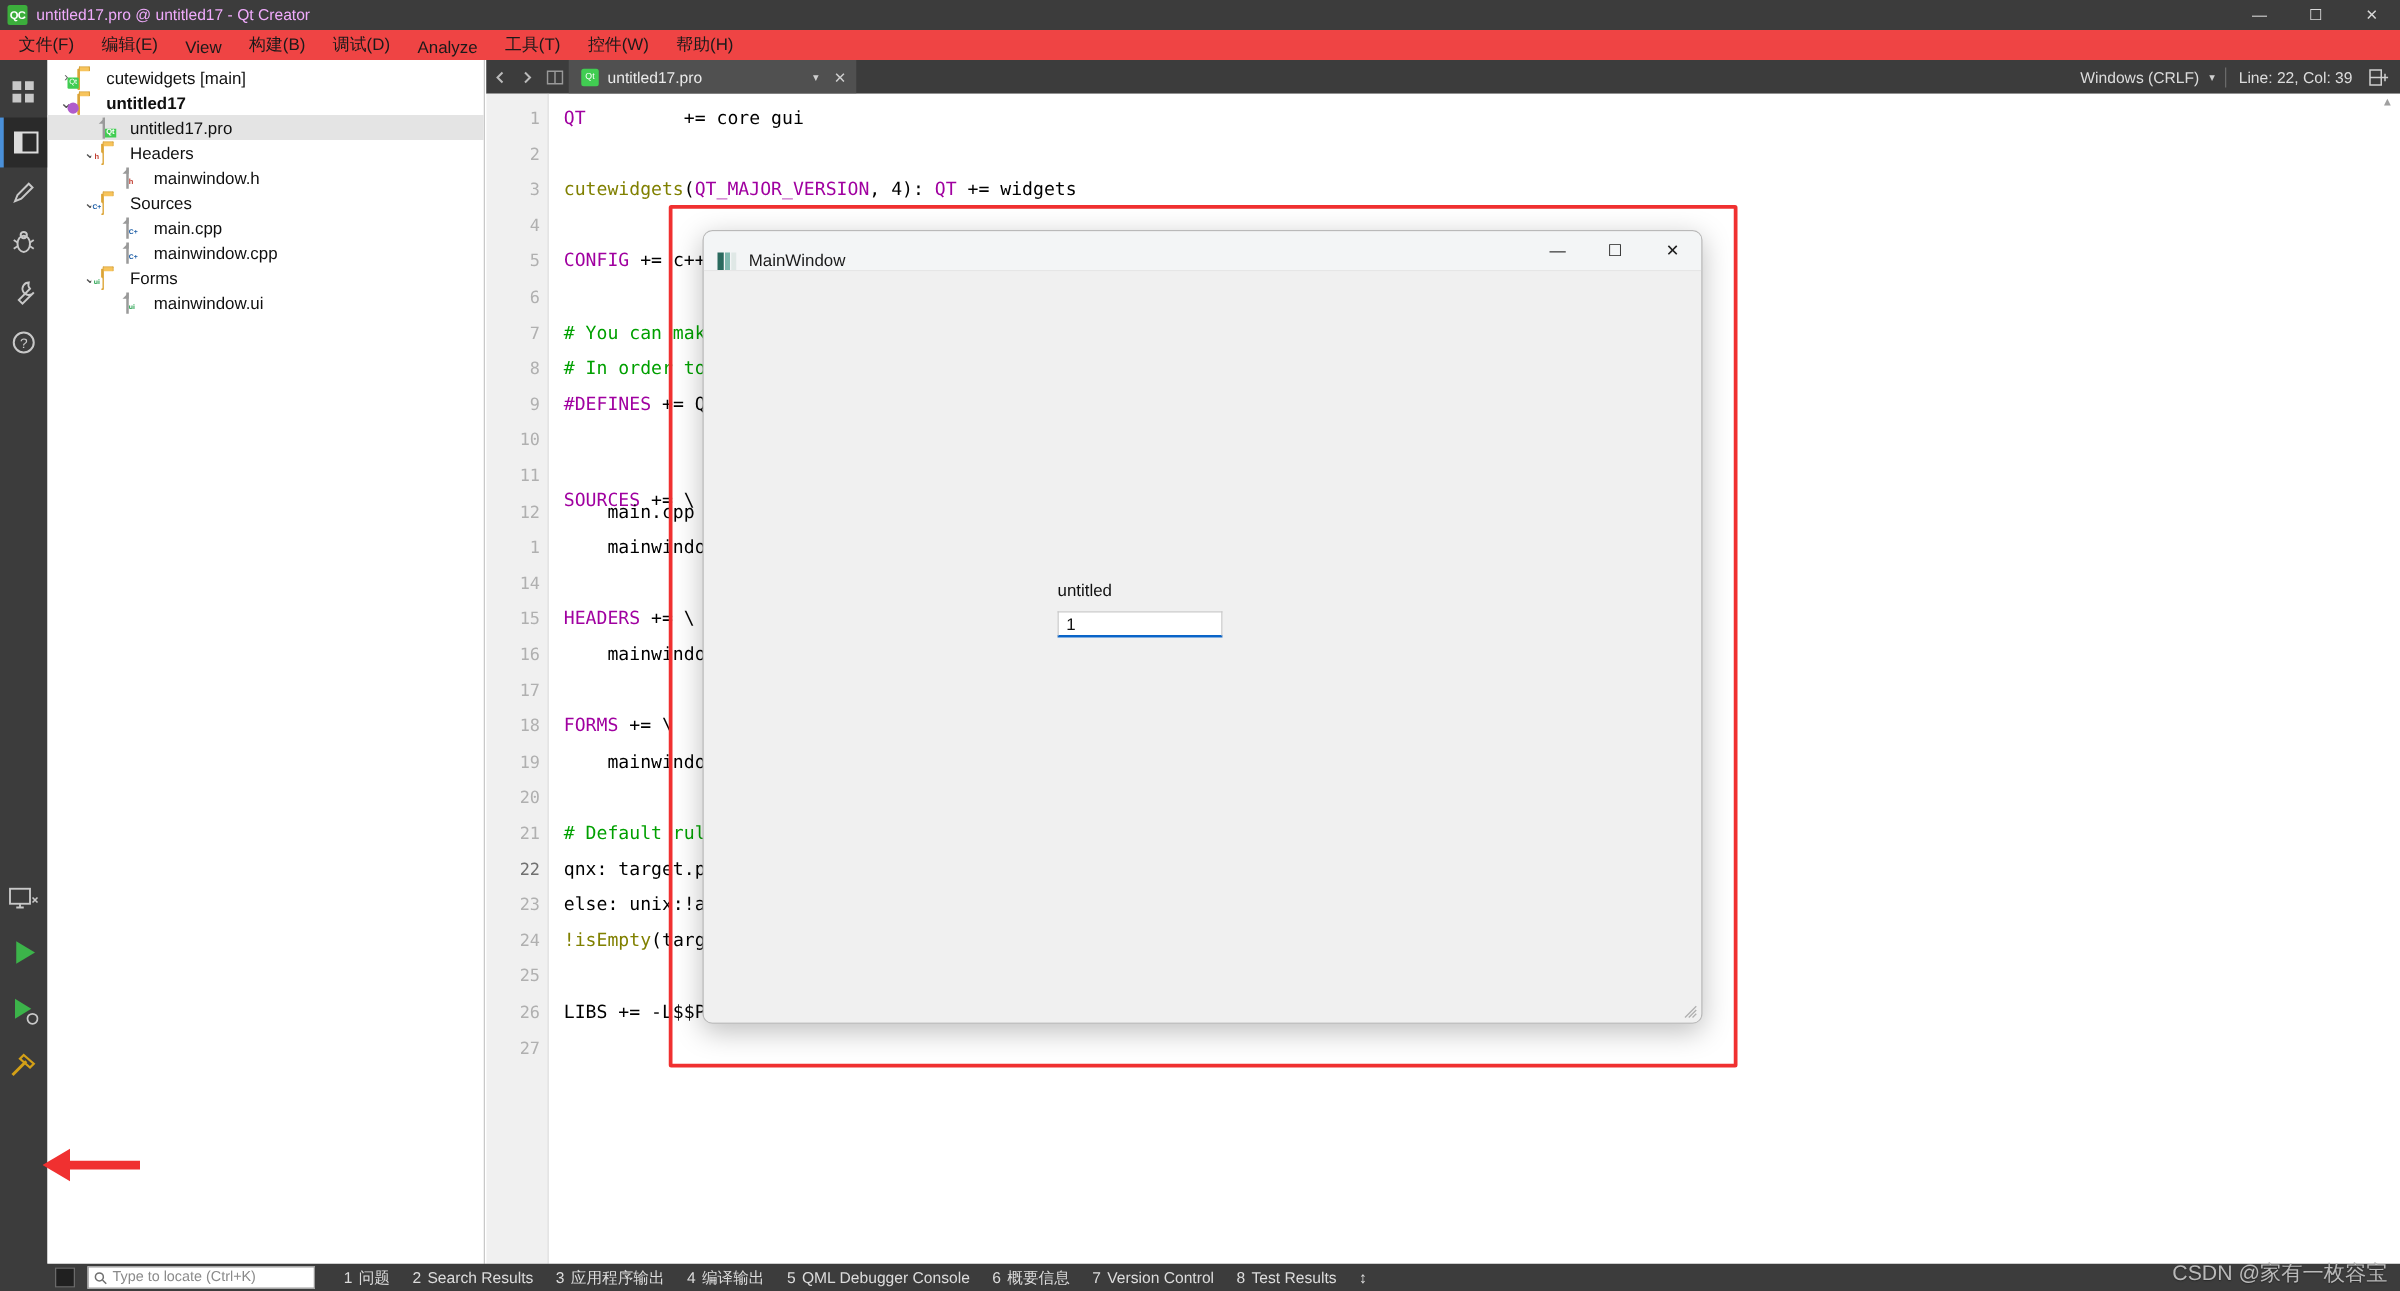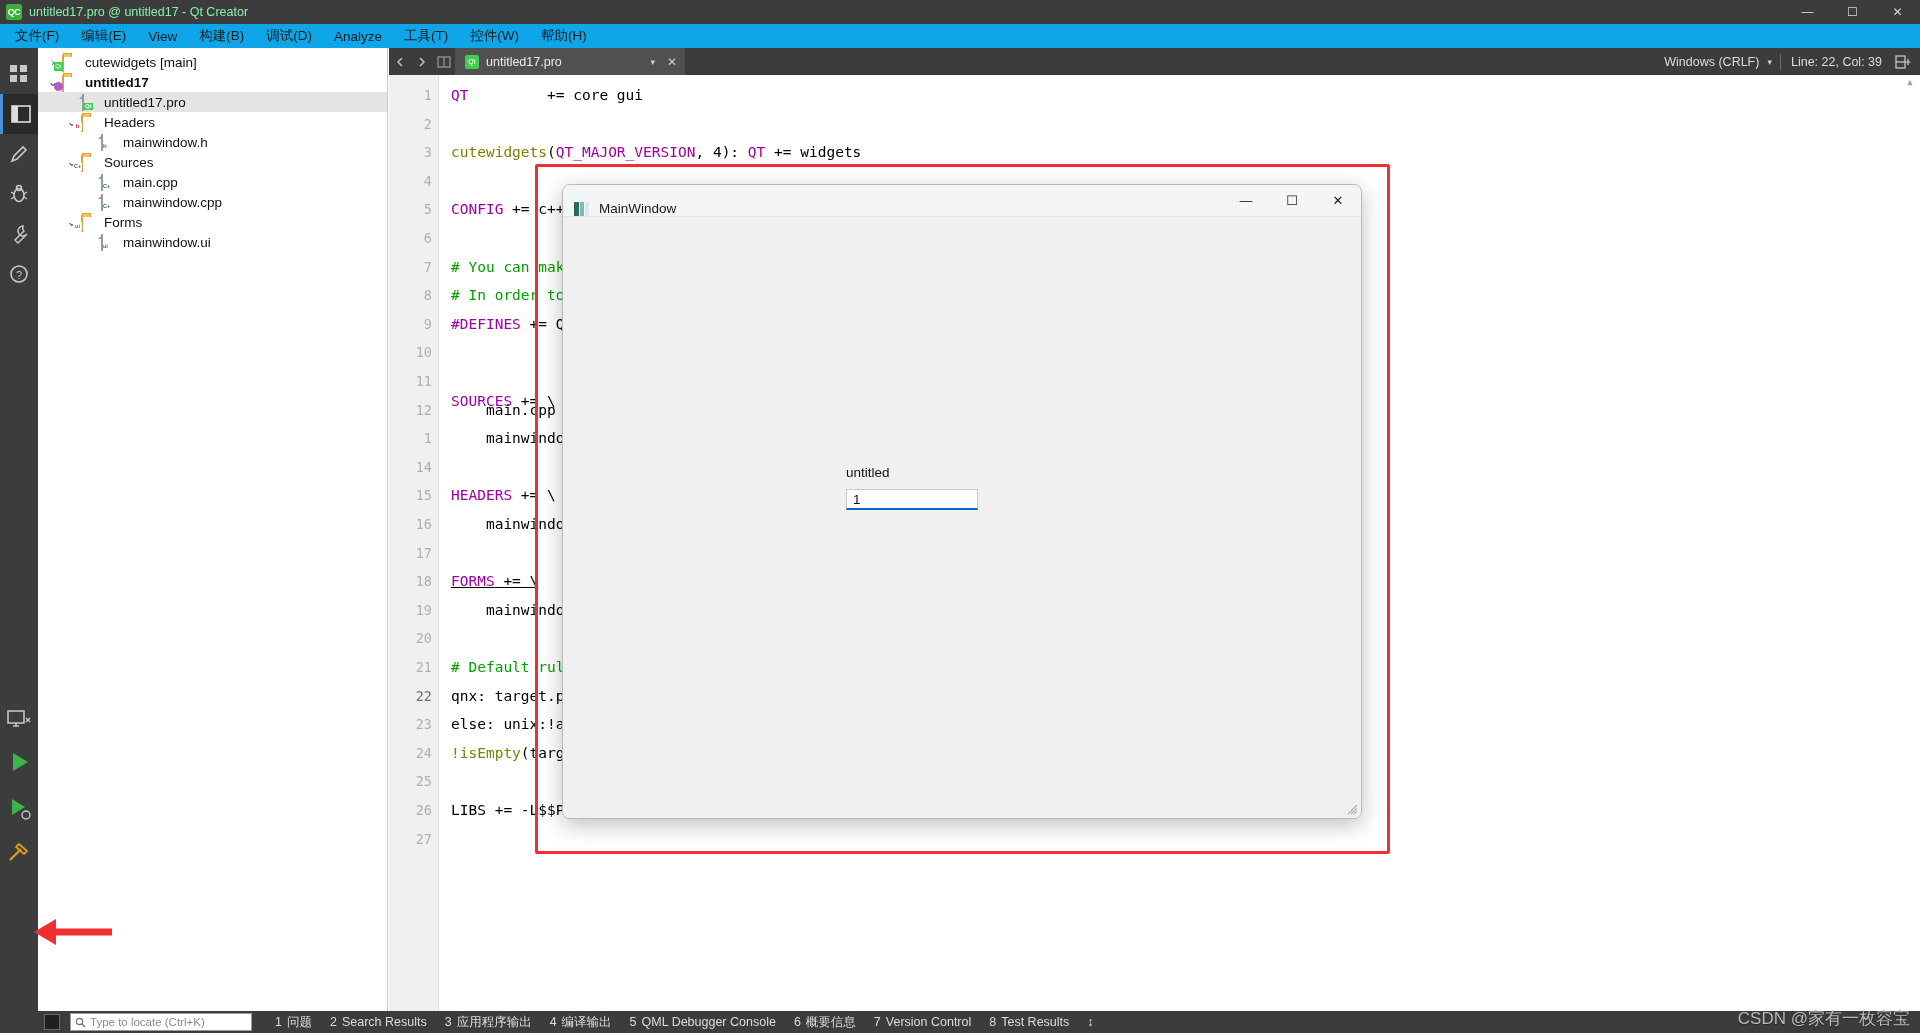--- a/index.html
+++ b/index.html
@@ -17,31 +17,31 @@
     background: #3c3c3c; color: #d4d4d4;
     display: flex; align-items: center;
   }
   .tb-logo {
     width: 16px; height: 16px; margin-left: 6px; margin-right: 7px;
     background: #3cae3c; border-radius: 2px;
     font-size: 9px; color: #fff; font-weight: bold;
     display: flex; align-items: center; justify-content: center;
     letter-spacing: -0.5px;
   }
-  .tb-title { font-size: 12.5px; color: #86efac; }
+  .tb-title { font-size: 12.5px; color: #f0abfc; }
   .tb-btns { margin-left: auto; display: flex; height: 24px; }
   .tb-btn {
     width: 45px; height: 24px; display: flex; align-items: center; justify-content: center;
     color: #d8d8d8; font-size: 12px;
   }
 
   
   .menubar {
     position: absolute; left: 0; top: 24px; width: 1920px; height: 24px;
-    background: #0ea5e9; display: flex; align-items: center;
+    background: #ef4444; display: flex; align-items: flex-end;
     padding-left: 4px;
   }
   .menu-item {
     padding: 3px 11px; font-size: 13.5px; color: #1a1a1a;
     white-space: nowrap;
   }
 
   
   .modebar {
     position: absolute; left: 0; top: 48px; width: 38px; height: 985px;
@@ -427,21 +427,21 @@
           <div class="codeline" style="top: 212.2px;"><span class="k-cm"># In order to do so, uncomment the following line.</span></div>
           <div class="codeline" style="top: 240.8px;"><span class="k-var">#DEFINES</span><span class="k-pl"> += QT_DISABLE_DEPRECATED_BEFORE=0x060000    </span><span class="k-cm"># disables all the APIs deprecated before Qt 6.0.0</span></div>
           <div class="codeline" style="top: 269.4px;"></div>
           <div class="codeline" style="top: 298px; margin-top: 20px;"><span class="k-var">SOURCES</span><span class="k-pl"> += \</span></div>
           <div class="codeline" style="top: 326.6px;"><span class="k-pl">    main.cpp \</span></div>
           <div class="codeline" style="top: 355.2px;"><span class="k-pl">    mainwindow.cpp</span></div>
           <div class="codeline" style="top: 383.8px;"></div>
           <div class="codeline" style="top: 412.4px;"><span class="k-var">HEADERS</span><span class="k-pl"> += \</span></div>
           <div class="codeline" style="top: 441px;"><span class="k-pl">    mainwindow.h</span></div>
           <div class="codeline" style="top: 469.6px;"></div>
-          <div class="codeline" style="top: 498.2px; text-decoration: underline;"><span class="k-var">FORMS</span><span class="k-pl"> += \</span></div>
+          <div class="codeline" style="top: 498.2px;"><span class="k-var">FORMS</span><span class="k-pl"> += \</span></div>
           <div class="codeline" style="top: 526.8px;"><span class="k-pl">    mainwindow.ui</span></div>
           <div class="codeline" style="top: 555.4px;"></div>
           <div class="codeline" style="top: 584px;"><span class="k-cm"># Default rules for deployment.</span></div>
           <div class="codeline" style="top: 612.6px;"><span class="k-pl">qnx: target.path = /tmp/$${TARGET}/bin</span></div>
           <div class="codeline" style="top: 641.2px;"><span class="k-pl">else: unix:!android: target.path = /opt/$${TARGET}/bin</span></div>
           <div class="codeline" style="top: 669.8px;"><span class="k-fn">!isEmpty</span><span class="k-pl">(target.path): INSTALLS += target</span></div>
           <div class="codeline" style="top: 698.4px;"></div>
           <div class="codeline" style="top: 727px;"><span class="k-pl">LIBS += -L$$PWD/lib -lcutewidgets</span></div>
           <div class="codeline" style="top: 755.6px;"></div>
         </div>

